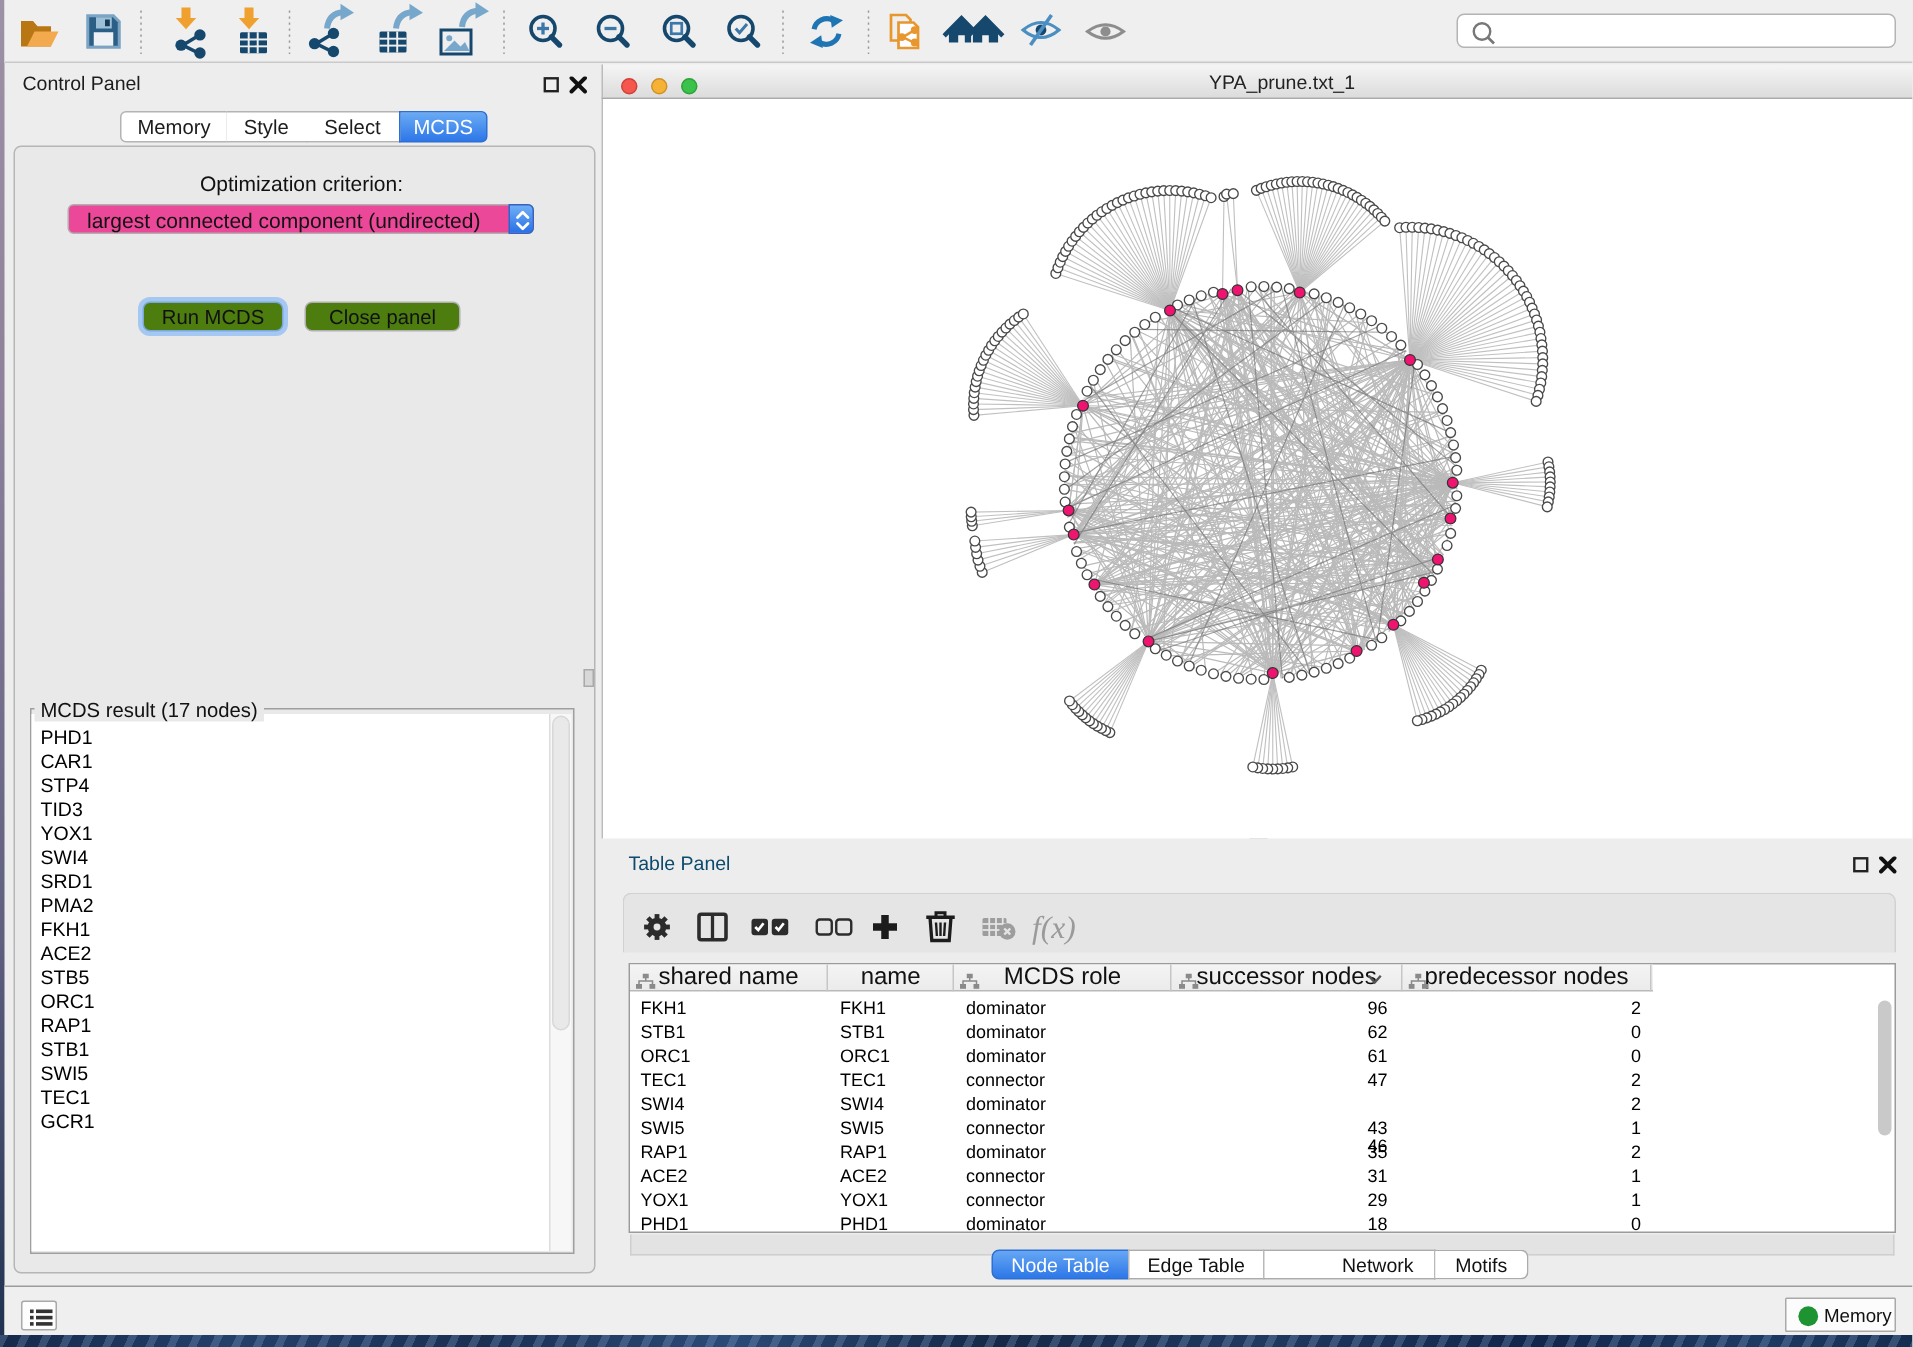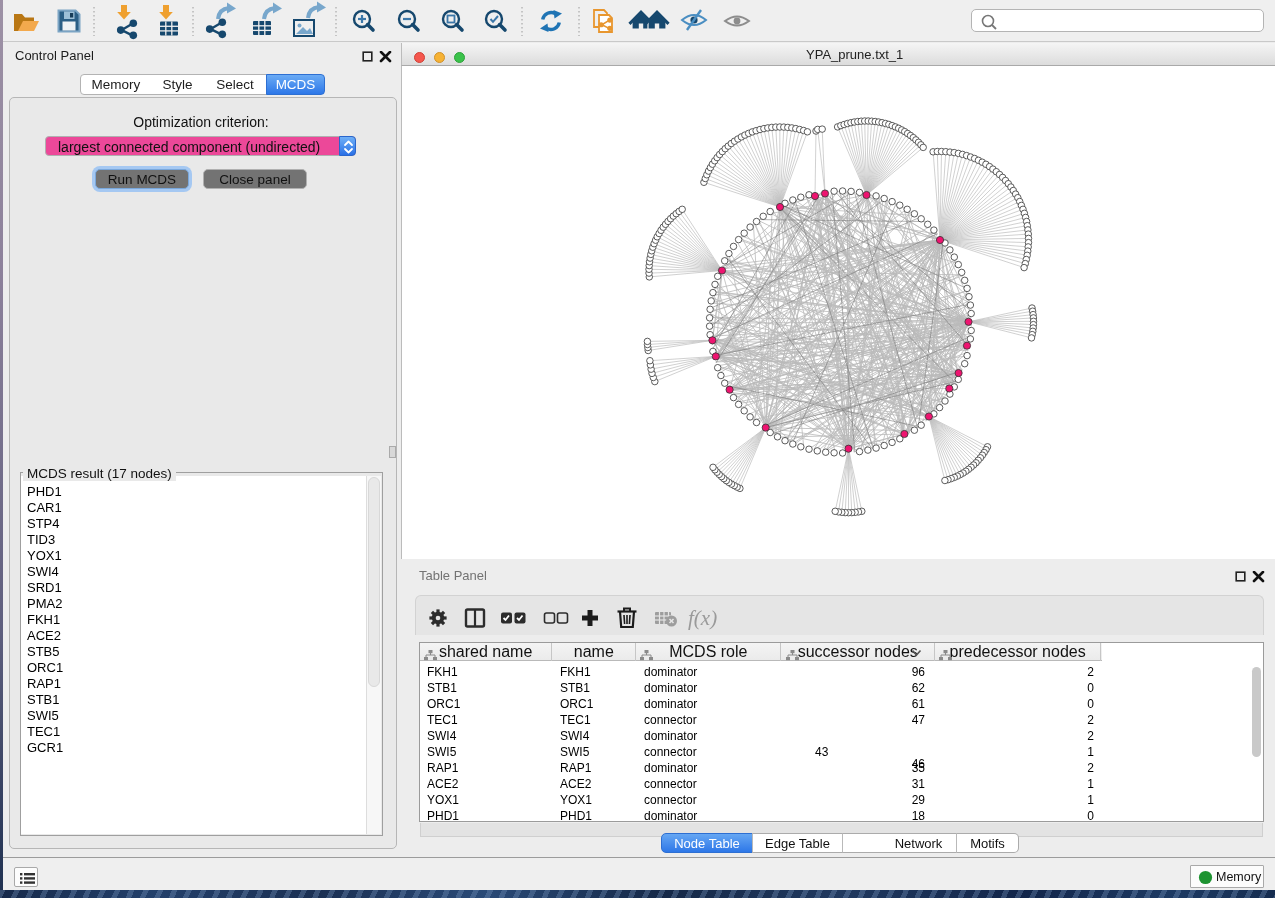--- a/index.html
+++ b/index.html
@@ -17,41 +17,41 @@
 
 #cp-title { left:15px; top:48px; font-size:13px; color:#1c1c1c; }
 #cp-panel { left:9px; top:97px; width:388px; height:752px; background:#e9e9e9; border:1px solid #b6b6b6; border-radius:5px; }
 .tabrow { position:absolute; top:74px; height:21px; font-size:13.5px; }
 .tab { position:absolute; top:0; height:21px; background:#fff; border:1px solid #b3b3b3; color:#1c1c1c; text-align:center; line-height:20px; }
 .tab.sel { background:linear-gradient(#6aabf5,#2d77e8); color:#fff; border-color:#2d6fd2; }
 #opt-label { left:10px; top:114px; width:382px; text-align:center; font-size:14px; color:#111; }
 #combo { left:45px; top:136px; width:311px; height:20px; background:#ec4899; border:1px solid #b0b0b0; border-radius:4px; }
 #combo .txt { position:absolute; left:12px; top:2px; font-size:14px; color:#111; }
 #combo .step { position:absolute; right:-1px; top:-1px; width:17px; height:20px; border-radius:0 4px 4px 0; background:linear-gradient(#6fb0f7,#2a70e6); border:1px solid #2a66cc; }
-.btn { position:absolute; background:#737373; border:1px solid #b0b0b0; border-radius:5px; font-size:13.5px; color:#111; text-align:center; }
+.btn { position:absolute; background:#4d7c0f; border:1px solid #b0b0b0; border-radius:5px; font-size:13.5px; color:#111; text-align:center;margin-top:32px; }
 #btn-run { left:95px; top:169px; width:94px; height:20px; line-height:19px; box-shadow:0 0 0 3px #a5c8f2; border-color:#7aa8dc;}
 #btn-close { left:203px; top:169px; width:104px; height:20px; line-height:19px; }
 
 #gbox { left:20px; top:472px; width:363px; height:364px; border:1px solid #9f9f9f; }
 #gwhite { left:21px; top:476px; width:345px; height:358px; background:#fff; }
 #gbox-label { left:23px; top:466px; background:#e9e9e9; padding:0 4px; font-size:13.5px; color:#111; }
 #glist { left:27px; top:484px; width:330px; height:348px; font-size:13px; color:#000; line-height:16px; }
 #gscroll { left:366px; top:476px; width:15px; height:358px; background:#f7f7f7; border-left:1px solid #ddd; }
 #gthumb { left:367.5px; top:477px; width:12px; height:210px; background:#e9e9e9; border:1px solid #d8d8d8; border-radius:6px;}
 
 #statusbar { left:3px; top:857px; width:1272px; height:33px; background:#efefef; border-top:1px solid #9c9c9c; }
 #listbtn { left:14px; top:867px; width:24px; height:20px; background:#fdfdfd; border:1px solid #a9a9a9; border-radius:2px; }
 #membtn { left:1190px; top:865px; width:74px; height:23px; background:#fcfcfc; border:1px solid #a9a9a9; border-radius:1px; font-size:12.5px; color:#111; }
 
 #net-title { left:401px; top:43px; width:874px; height:23px; background:linear-gradient(#f5f5f5,#dcdcdc); border-bottom:1px solid #a9a9a9; border-left:1px solid #bbb; }
 #net-canvas { left:401px; top:66px; width:874px; height:493px; background:#fff; border-left:1px solid #bbb; }
 .tl { position:absolute; top:51.5px; width:11px; height:11px; border-radius:50%; }
 #net-name { left:806px; top:47px; width:200px; text-align:left; font-size:13px; color:#222; }
 
-#tbl-title { left:419px; top:568px; font-size:13px; color:#737373; }
+#tbl-title { left:419px; top:568px; font-size:13px; color:#0c4a6e; }
 #tbl-toolbar { left:415px; top:595px; width:849px; height:40px; background:#e5e5e5; border:1px solid #d2d2d2; border-radius:6px 6px 0 0; border-bottom:none; }
 #tbl { left:419px; top:642px; width:845px; height:180px; background:#fff; border:1px solid #9b9b9b; }
 #hscroll { left:420px; top:823px; width:843px; height:14px; background:#e3e3e3; border:1px solid #cfcfcf; border-top:none; }
 #tbl-head { position:absolute; left:0; top:0; width:682px; height:18px; background:linear-gradient(#f4f4f4,#ebebeb); border-bottom:1px solid #b9b9b9; font-size:16px; color:#111; }
 .hcol { position:absolute; top:0; height:18px; border-right:1px solid #c6c6c6; text-align:center; line-height:17px; }
 .trow { position:absolute; font-size:12px; color:#000; height:16px; line-height:16px; }
 #vscroll { position:absolute; right:1px; top:20px; width:12px; height:160px; }
 #vthumb { position:absolute; right:2px; top:24px; width:9px; height:90px; background:#c9c9c9; border-radius:5px; }
 
 .btab { position:absolute; top:833px; height:20px; background:#fff; border:1px solid #ababab; font-size:13px; color:#111; text-align:center; line-height:19px; }
@@ -1254,21 +1254,21 @@
 <div class="trow" style="left:395px;top:69px;width:110px;text-align:right;">47</div>
 <div class="trow" style="left:564px;top:69px;width:110px;text-align:right;">2</div>
 <div class="trow" style="left:7px;top:85px;">SWI4</div>
 <div class="trow" style="left:140px;top:85px;">SWI4</div>
 <div class="trow" style="left:224px;top:85px;">dominator</div>
 <div class="trow" style="left:395px;top:85px;width:110px;text-align:right;margin-top:28px;">46</div>
 <div class="trow" style="left:564px;top:85px;width:110px;text-align:right;">2</div>
 <div class="trow" style="left:7px;top:101px;">SWI5</div>
 <div class="trow" style="left:140px;top:101px;">SWI5</div>
 <div class="trow" style="left:224px;top:101px;">connector</div>
-<div class="trow" style="left:395px;top:101px;width:110px;text-align:left;">43</div>
+<div class="trow" style="left:395px;top:101px;width:110px;text-align:right;">43</div>
 <div class="trow" style="left:564px;top:101px;width:110px;text-align:right;">1</div>
 <div class="trow" style="left:7px;top:117px;">RAP1</div>
 <div class="trow" style="left:140px;top:117px;">RAP1</div>
 <div class="trow" style="left:224px;top:117px;">dominator</div>
 <div class="trow" style="left:395px;top:117px;width:110px;text-align:right;">35</div>
 <div class="trow" style="left:564px;top:117px;width:110px;text-align:right;">2</div>
 <div class="trow" style="left:7px;top:133px;">ACE2</div>
 <div class="trow" style="left:140px;top:133px;">ACE2</div>
 <div class="trow" style="left:224px;top:133px;">connector</div>
 <div class="trow" style="left:395px;top:133px;width:110px;text-align:right;">31</div>

